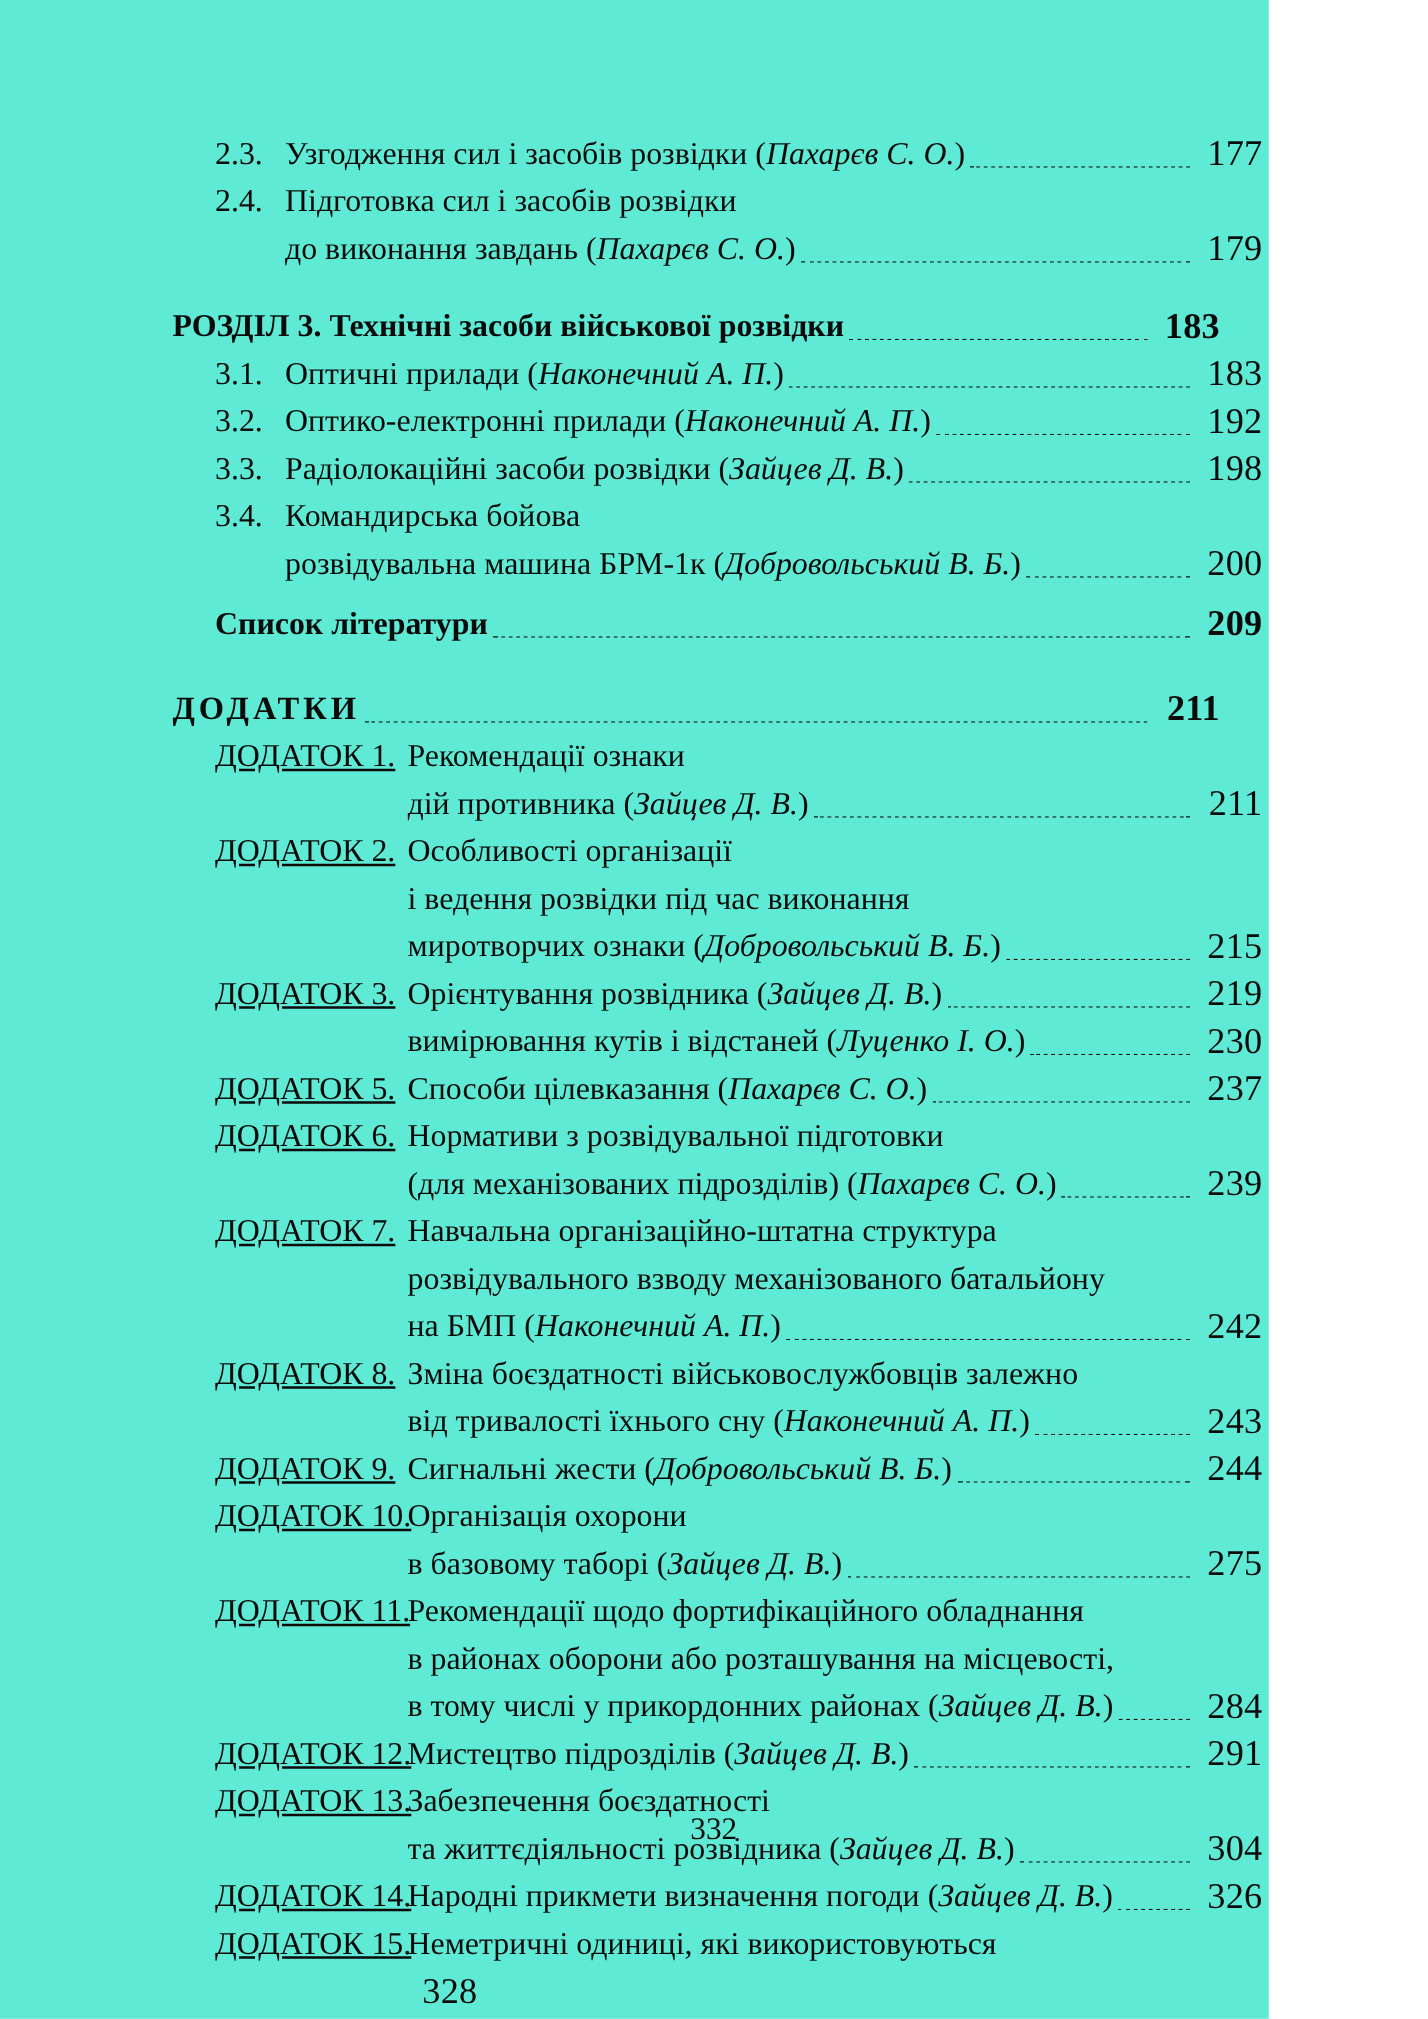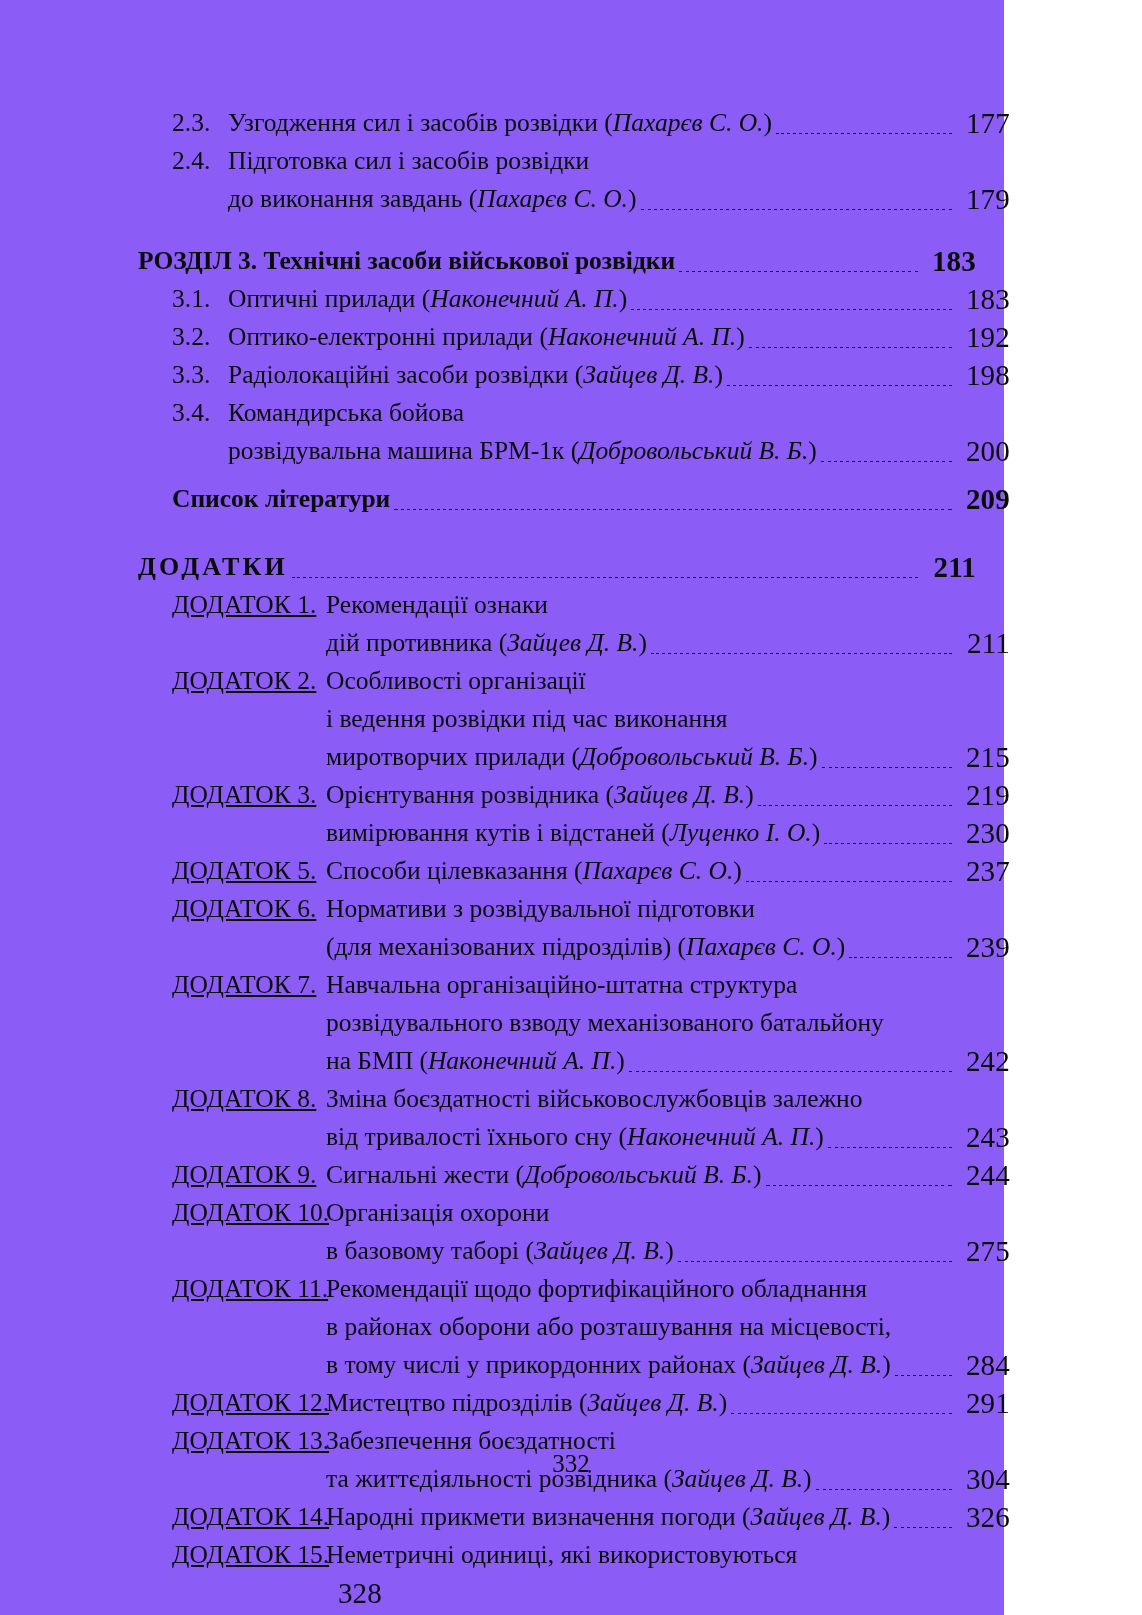--- a/index.html
+++ b/index.html
@@ -15,21 +15,22 @@
     font-family: "Liberation Serif", "DejaVu Serif", serif;
     color: #0b0b0b;
     overflow: hidden;
   }
 
   .page {
     position: absolute;
     left: 0; top: 0;
     width: 1004px;
     height: 1615px;
-    background: #8b5cf6;
+    background: #5eead4;
+    padding-left: 11px;
   }
 
   .toc {
     position: absolute;
     left: 138px;
     top: 104px;
     width: 838px;
   }
 
   
@@ -219,21 +220,21 @@
     <div class="row app nodots">
       <span class="lbl">ДОДАТОК 2.</span>
       <span class="txt body">Особливості організації</span>
     </div>
     <div class="row app-cont nodots">
       <span class="spacer"></span>
       <span class="txt body">і ведення розвідки під час виконання</span>
     </div>
     <div class="row app-cont">
       <span class="spacer"></span>
-      <span class="txt body"><span>миротворчих прилади (</span><span class="au">Добровольський В. Б.</span><span>)</span></span>
+      <span class="txt body"><span>миротворчих ознаки (</span><span class="au">Добровольський В. Б.</span><span>)</span></span>
       <span class="leader"></span>
       <span class="pg">215</span>
     </div>
 
     <div class="row app">
       <span class="lbl">ДОДАТОК 3.</span>
       <span class="txt body"><span>Орієнтування розвідника (</span><span class="au">Зайцев Д. В.</span><span>)</span></span>
       <span class="leader"></span>
       <span class="pg">219</span>
     </div>

